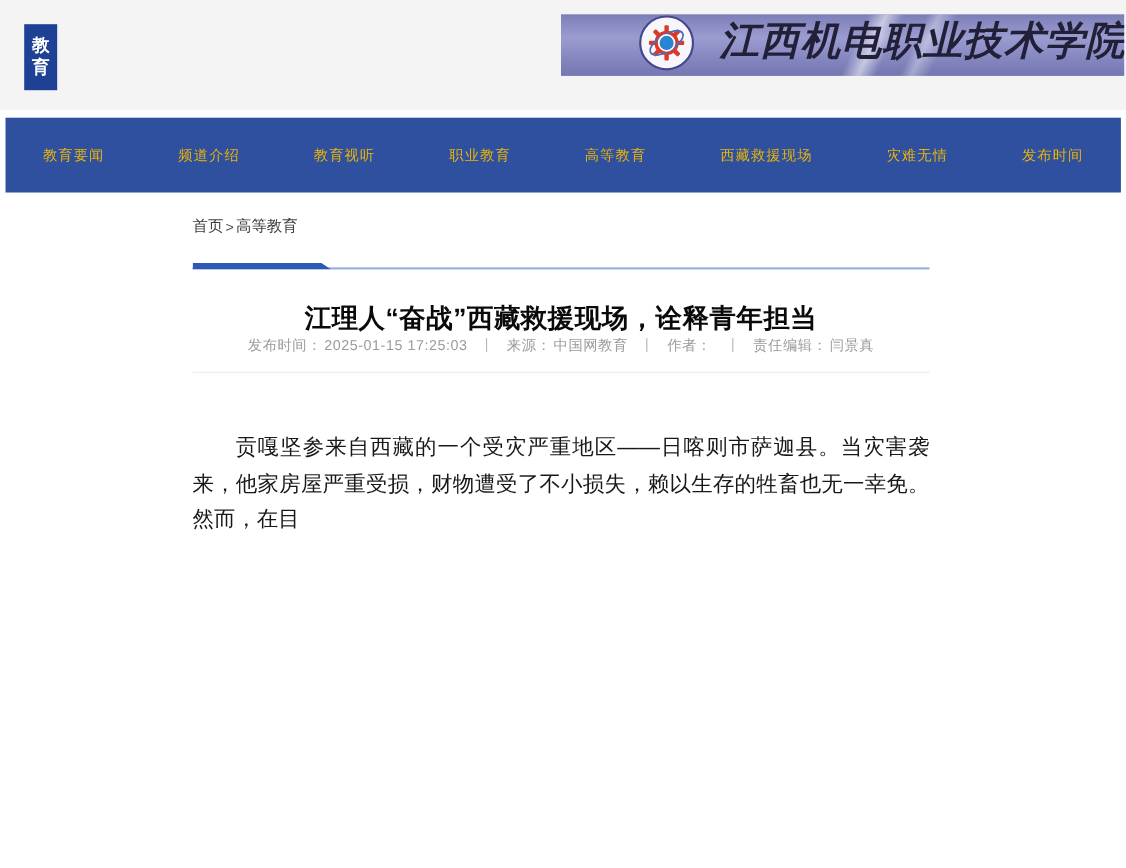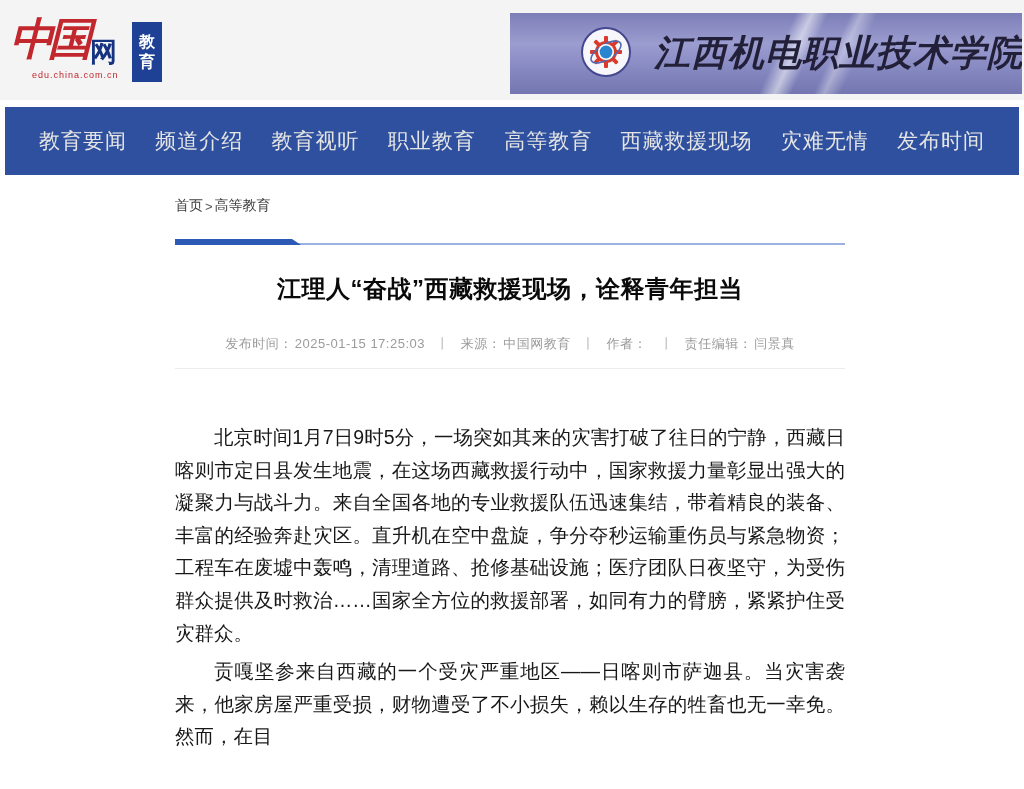--- a/index.html
+++ b/index.html
@@ -12,70 +12,65 @@
   .logo { position:absolute; left:8px; top:12px; display:flex; align-items:flex-start; cursor:pointer; }
   .logo-art { position:relative; width:110px; height:76px; }
   .brand-cn { position:absolute; left:2px; top:-2px; font-family:"DejaVu Serif",serif;
               font-weight:bold; font-style:italic; font-size:44px; color:#c1272d; letter-spacing:-6px; }
   .brand-net { position:absolute; left:82px; top:22px; font-weight:bold; font-size:27px; color:#16337f; }
   .brand-sub { position:absolute; left:24px; top:58px; font-size:9px; color:#c1272d; letter-spacing:1px; white-space:nowrap; }
   .edu-badge { margin-left:14px; margin-top:10px; width:30px; height:60px; background:#1e4195;
                display:flex; flex-direction:column; align-items:center; justify-content:center; gap:2px; }
   .edu-badge span { color:#fff; font-size:16px; font-weight:bold; line-height:18px; }
 
-  .banner { position:absolute; right:2px; top:13px; width:512px; height:81px;
+  .banner { position:absolute; right:2px; top:13px; width:512px; height:56px;
             background:linear-gradient(180deg,#7c7eb7 0%,#9b9dd0 38%,#8f91c8 55%,#7376b0 100%);
-            display:flex; align-items:center; overflow:hidden; cursor:pointer; }
+            display:flex; overflow:hidden; cursor:pointer; }
   .banner::before { content:""; position:absolute; left:0; top:0; right:0; bottom:0;
             background:linear-gradient(115deg, rgba(255,255,255,0) 52%, rgba(255,255,255,.55) 55%,
                        rgba(255,255,255,0) 58%, rgba(255,255,255,0) 62%, rgba(255,255,255,.35) 64%,
                        rgba(255,255,255,0) 67%); }
   .banner-emblem { margin-left:70px; flex:0 0 auto; position:relative; z-index:1; }
   .banner-name { position:relative; z-index:1; margin-left:22px; font-family:"DejaVu Serif",serif;
                  font-weight:bold; font-style:italic; font-size:36px; color:#221f38; letter-spacing:1px;
                  white-space:nowrap; }
 
   
   .navbar { margin:7px 5px 0 5px; height:68px; background:#2e509e;
             display:flex; align-items:center; justify-content:space-between; padding:0 34px; }
-  .nav-item { color:#e5e5e5; font-size:21px; letter-spacing:1px; cursor:pointer; white-space:nowrap; }
+  .nav-item { color:#eab308; font-size:13px; letter-spacing:1px; cursor:pointer; white-space:nowrap; }
 
   
   .content { width:670px; margin-left:175px; }
   .breadcrumb { margin-top:21px; font-size:14px; color:#3c3c3c; display:flex; align-items:center; gap:2px; height:20px; }
   .crumb { cursor:pointer; }
   .crumb-sep { color:#555; font-size:13px; }
 
   .rule { position:relative; margin-top:23px; height:6px; }
   .rule-thin { position:absolute; left:0; right:0; bottom:0; height:2px; background:#9bb1e0; }
   .rule-thick { position:absolute; left:0; top:0; width:126px; height:6px; background:#2d5ab5;
                 clip-path:polygon(0 0, calc(100% - 9px) 0, 100% 100%, 0 100%); }
 
   .article-title { margin-top:28px; text-align:center; font-size:24px; font-weight:bold; color:#0a0a0a; letter-spacing:.5px; }
 
-  .meta { margin-top:30px; text-align:center; font-size:13px; color:#9b9b9b; letter-spacing:.5px; }
+  .meta { text-align:center; font-size:13px; color:#9b9b9b; letter-spacing:.5px; }
   .meta span { margin:0 1px; }
   .meta .sep { margin:0 6px; color:#b5b5b5; }
 
   .hairline { margin-top:15px; height:1px; background:#ececec; }
 
   .article-body { margin-top:52px; font-size:19.5px; line-height:32.6px; color:#181818; text-align:justify; }
   .article-body p { text-indent:2em; margin-bottom:6px; }
 </style>
 </head>
 <body>
 
 <div class="header">
 
   <div class="logo">
-    <div class="logo-art">
-      <span class="brand-cn">中国</span>
-      <span class="brand-net">网</span>
-      <span class="brand-sub">edu.china.com.cn</span>
-    </div>
     <div class="edu-badge">
       <span>教</span>
       <span>育</span>
     </div>
   </div>
 
   <div class="banner">
     <div class="banner-emblem">
       <svg width="52" height="52" viewBox="0 0 52 52">
         <circle cx="26" cy="26" r="24" fill="#f7f7fb" stroke="#44478f" stroke-width="2"></circle>
@@ -131,17 +126,16 @@
     <span>来源：</span><span>中国网教育</span>
     <span class="sep">丨</span>
     <span>作者：</span><span></span>
     <span class="sep">丨</span>
     <span>责任编辑：</span><span>闫景真</span>
   </div>
 
   <div class="hairline"></div>
 
   <div class="article-body">
-    <p>北京时间1月7日9时5分，一场突如其来的灾害打破了往日的宁静，西藏日喀则市定日县发生地震，在这场西藏救援行动中，国家救援力量彰显出强大的凝聚力与战斗力。来自全国各地的专业救援队伍迅速集结，带着精良的装备、丰富的经验奔赴灾区。直升机在空中盘旋，争分夺秒运输重伤员与紧急物资；工程车在废墟中轰鸣，清理道路、抢修基础设施；医疗团队日夜坚守，为受伤群众提供及时救治……国家全方位的救援部署，如同有力的臂膀，紧紧护住受灾群众。</p>
     <p>贡嘎坚参来自西藏的一个受灾严重地区——日喀则市萨迦县。当灾害袭来，他家房屋严重受损，财物遭受了不小损失，赖以生存的牲畜也无一幸免。然而，在目</p>
   </div>
 
 </div>
 
 </body></html>

